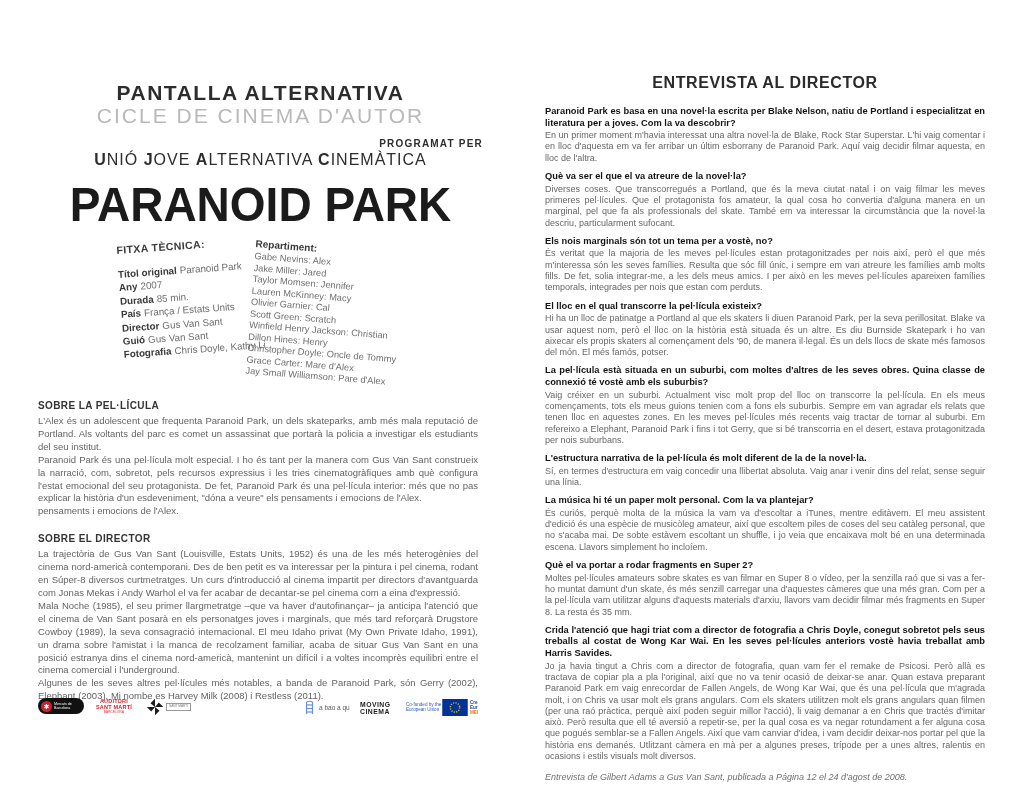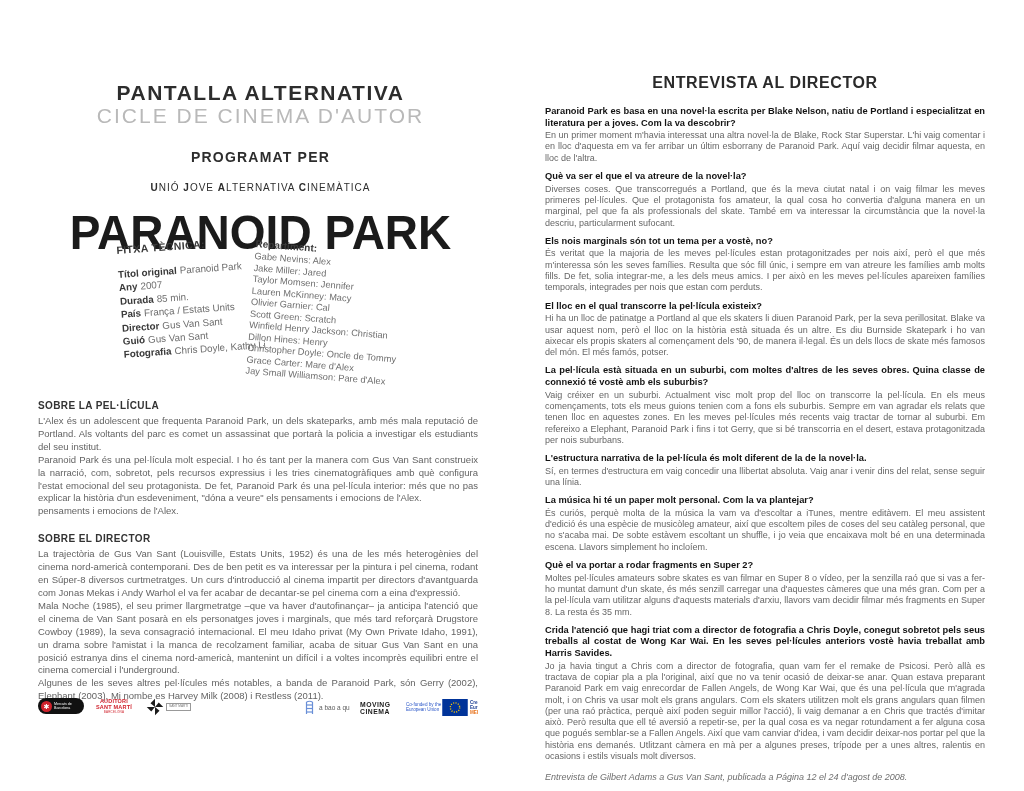--- a/index.html
+++ b/index.html
@@ -2,22 +2,22 @@
 <html><head>
 <meta charset="utf-8">
 <style>
   html,body{margin:0;padding:0;background:#ffffff;}
   .canvas{position:relative;width:1024px;height:791px;background:#ffffff;overflow:hidden;
           font-family:Liberation Sans, sans-serif;color:#5f5f5f;padding-left:12px;}
   
   .masthead{position:absolute;left:38px;top:82px;width:445px;text-align:center;}
   .program-title{font-size:21px;font-weight:bold;color:#2d2d2d;letter-spacing:1.5px;line-height:22px;}
   .program-subtitle{font-size:21px;font-weight:normal;color:#b9b9b9;letter-spacing:2px;line-height:22px;margin-top:1px;}
-  .programmed-by{font-size:14px;font-weight:bold;color:#2d2d2d;letter-spacing:1.2px;margin-top:24px;line-height:13px;}
-  .org-line{font-size:10px;color:#2d2d2d;letter-spacing:1px;margin-top:16px;line-height:15px;white-space:pre;}
+  .programmed-by{font-size:10px;font-weight:bold;color:#2d2d2d;letter-spacing:1.2px;margin-top:10px;line-height:13px;text-align:right;}
+  .org-line{font-size:16px;color:#2d2d2d;letter-spacing:1px;margin-top:2px;line-height:15px;white-space:pre;}
   .org-line .b{font-weight:bold;}
   .film-title{font-size:46px;font-weight:bold;color:#1b1b1b;letter-spacing:0px;margin:14px 0 0 0;line-height:46px;
               transform:scaleY(1.04);}
   
   .fitxa{position:absolute;left:116px;top:244px;transform:rotate(-4deg);transform-origin:left top;width:220px;}
   .fitxa-heading{font-size:10.5px;font-weight:bold;color:#3a3a3a;letter-spacing:.4px;margin-bottom:12px;}
   .fitxa-row{font-size:9.8px;line-height:13.4px;color:#6e6e6e;white-space:nowrap;}
   .fitxa-row .lbl{font-weight:bold;color:#3a3a3a;margin-right:3px;}
   
   .cast{position:absolute;left:256px;top:238px;transform:rotate(4.5deg);transform-origin:left top;width:230px;}

